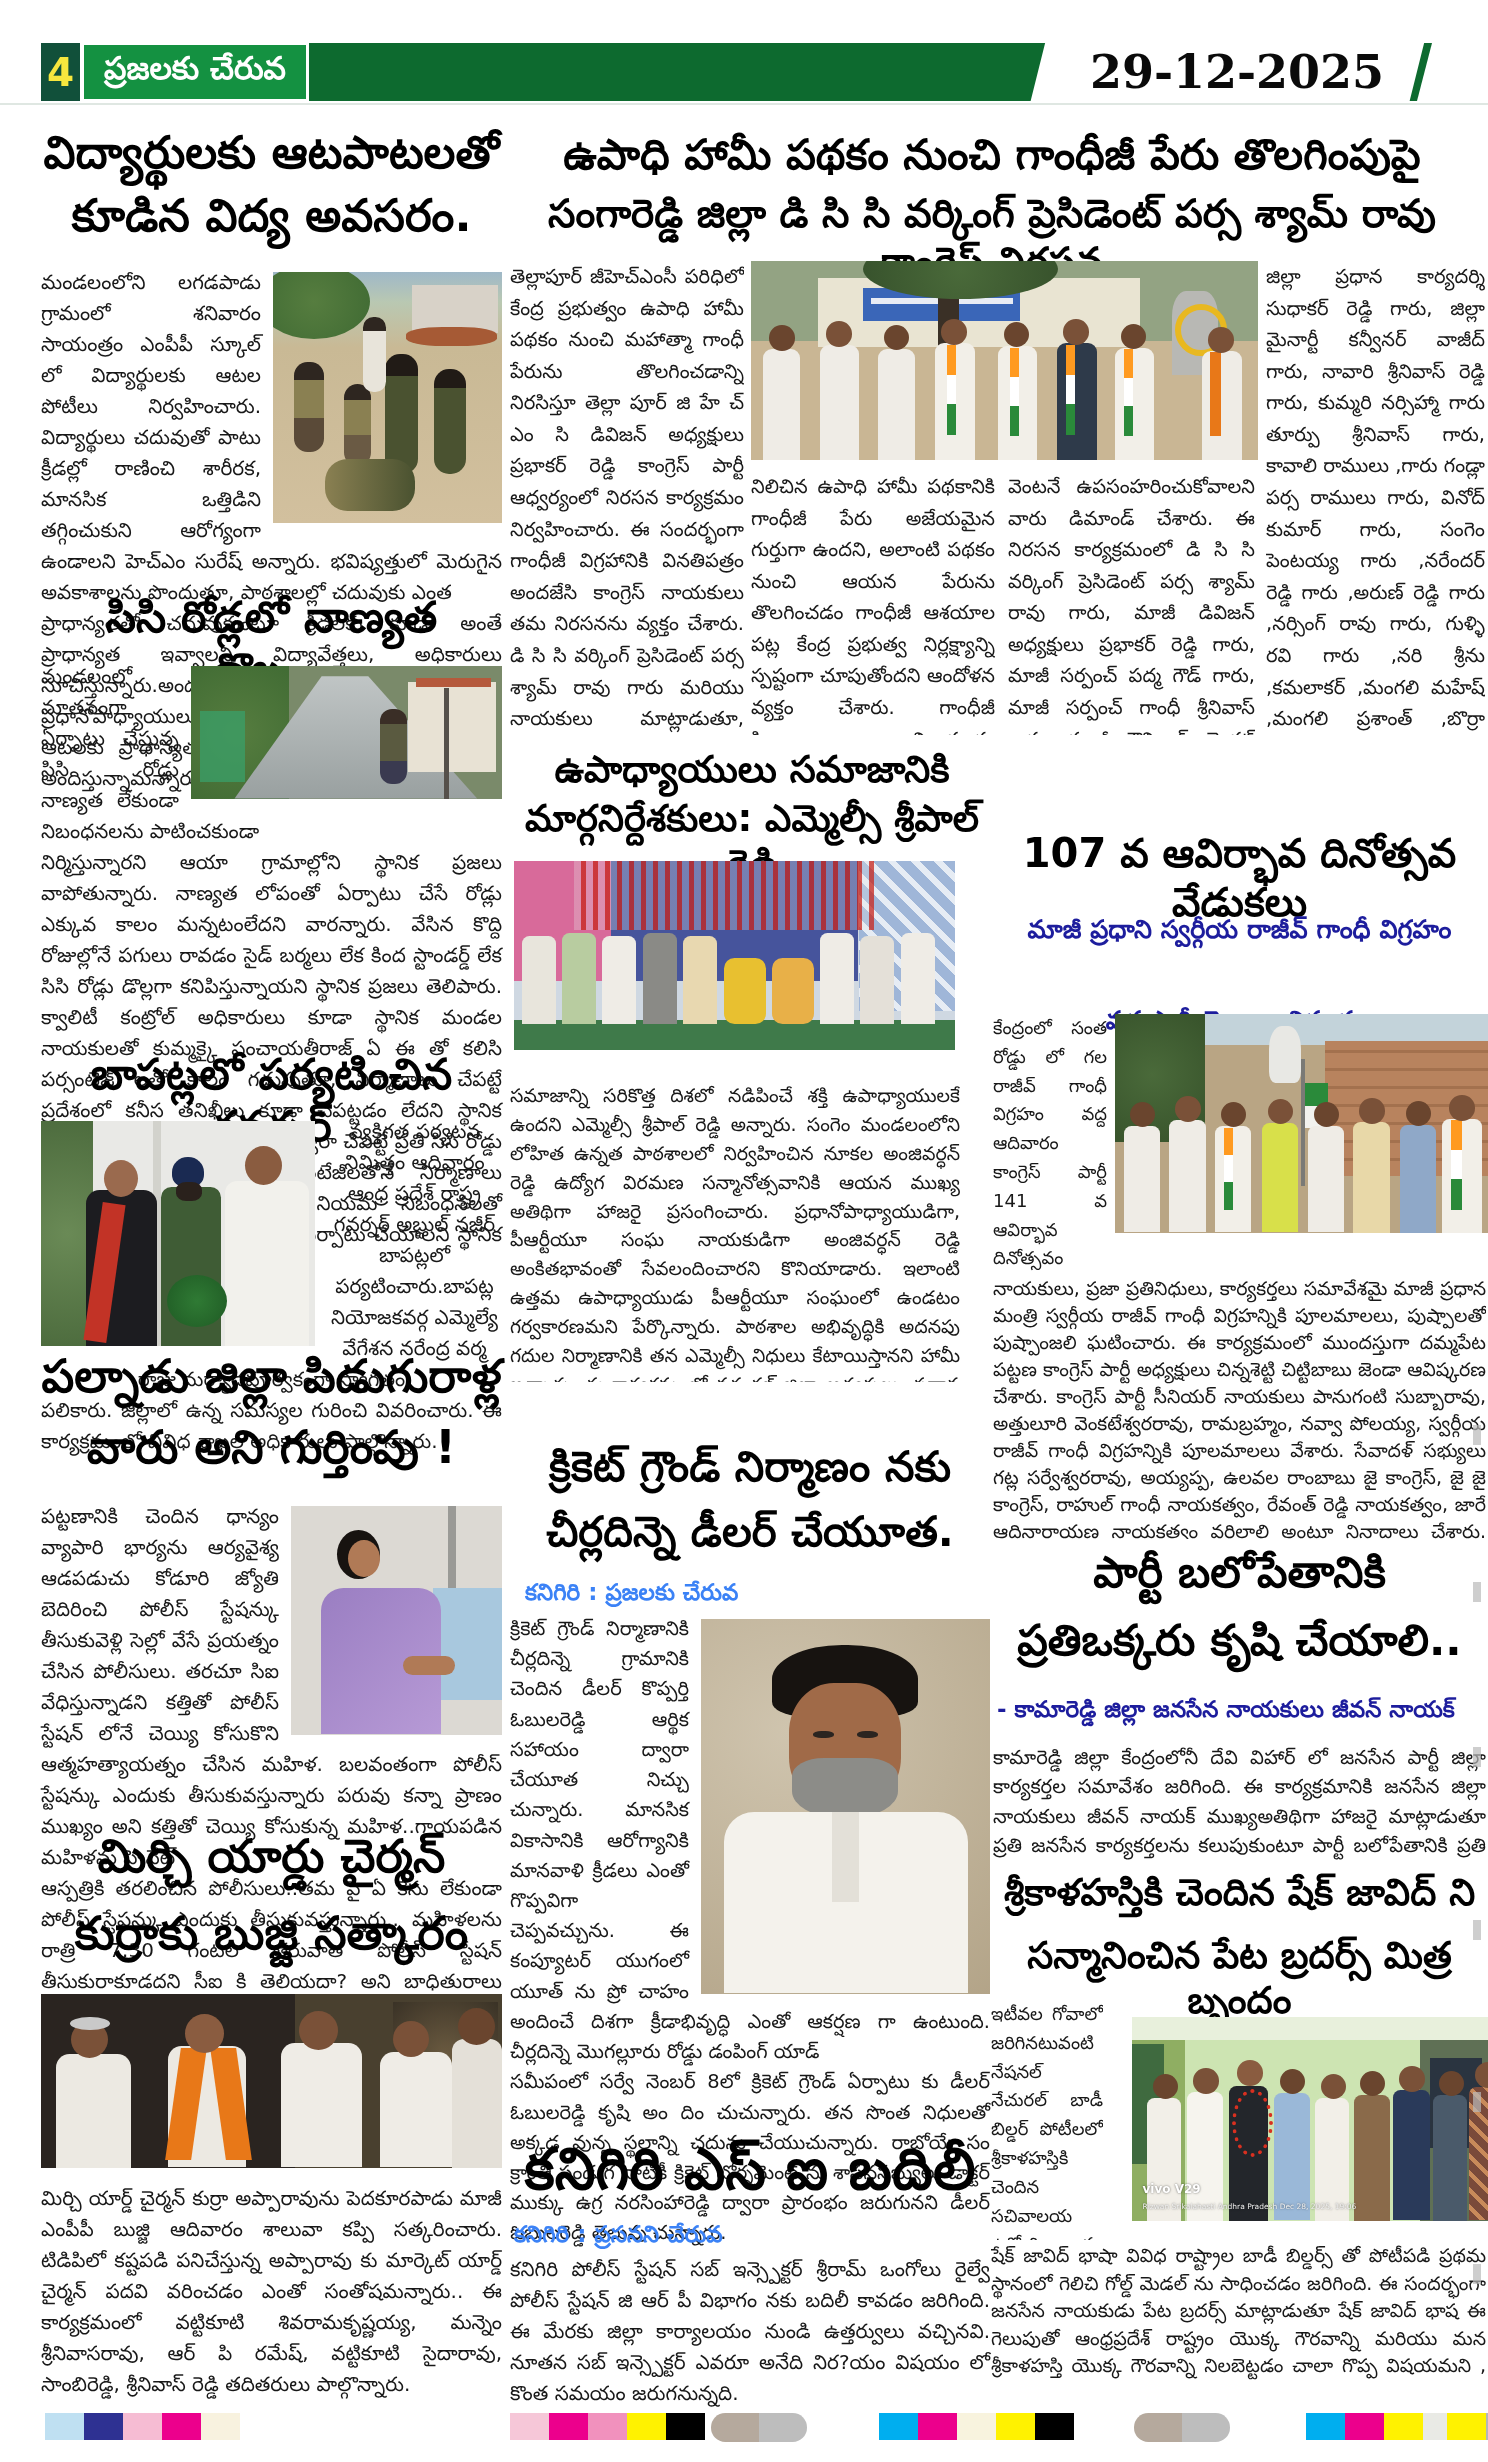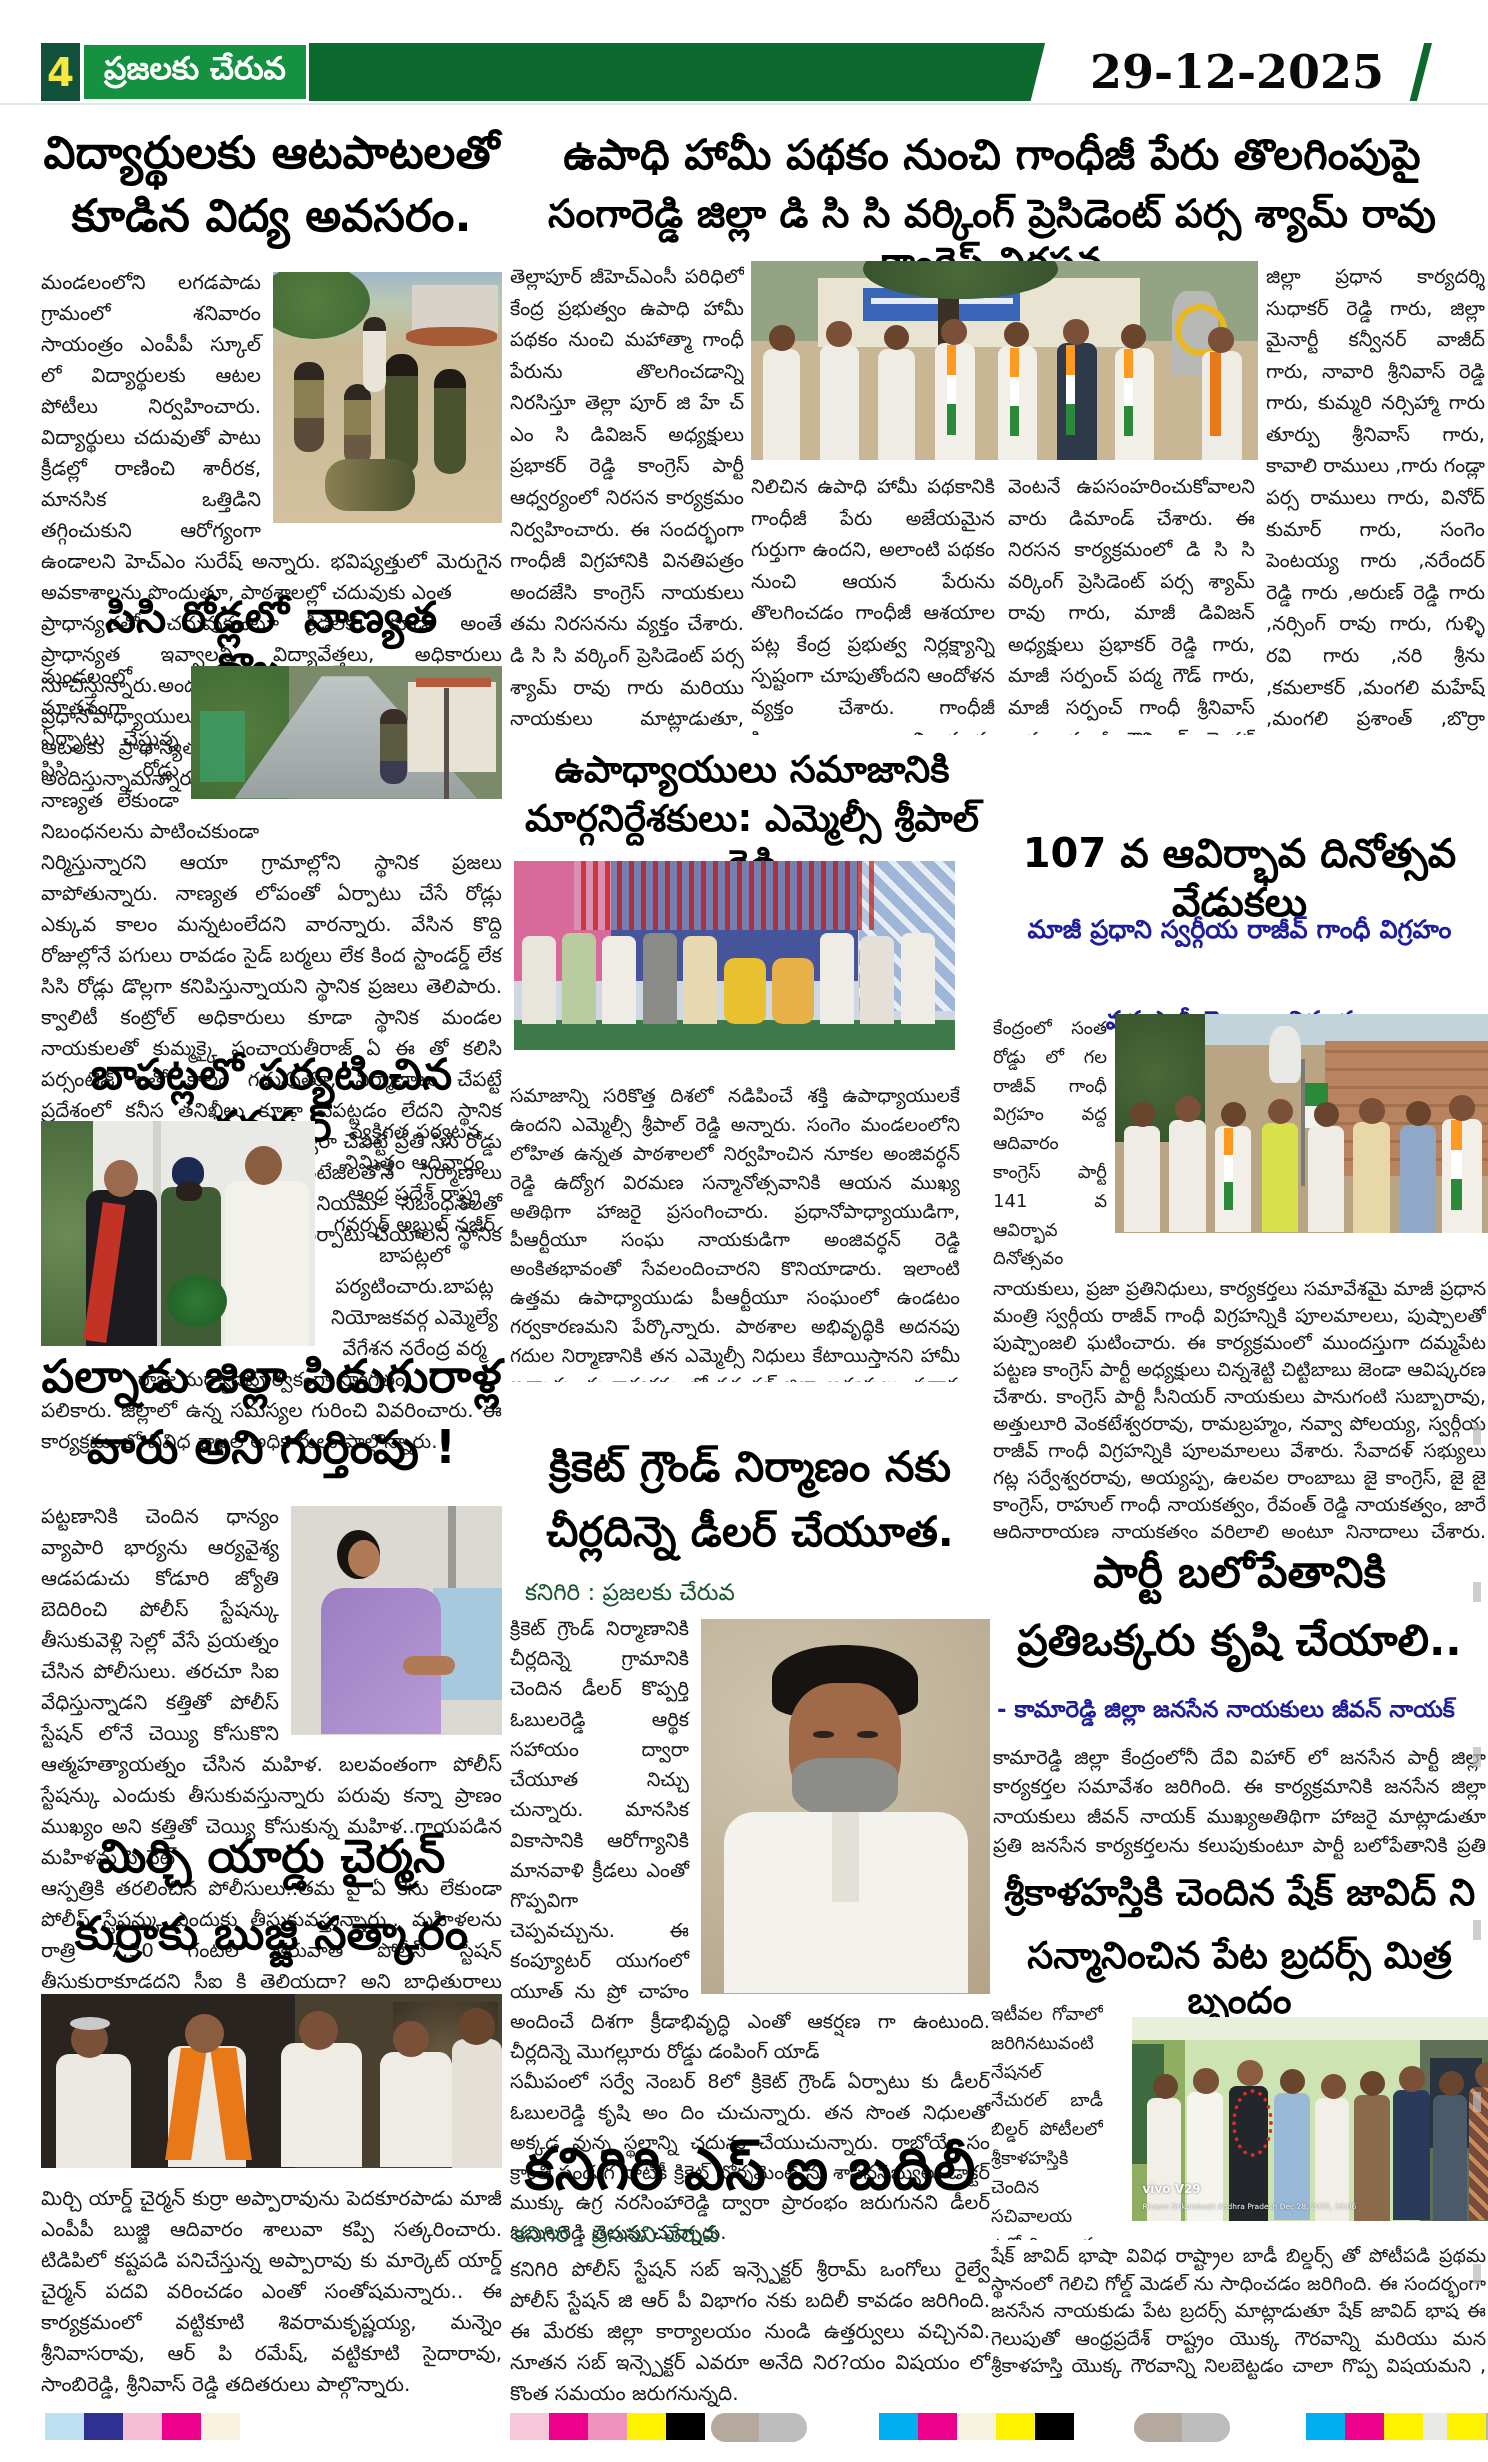--- a/index.html
+++ b/index.html
@@ -1,21 +1,21 @@
 <!DOCTYPE html>
 <html style="font-size:12px"><head>
 <meta charset="utf-8">
 <style>
   html,body{margin:0;padding:0;background:#ffffff;}
   #page{position:relative;width:1488px;height:2462px;background:#fff;
         font-family:"DejaVu Sans",sans-serif;color:#141414;overflow:hidden;}
   .abs{position:absolute;}
   .hl{font-weight:bold;color:#000;text-align:center;line-height:1.22;letter-spacing:0px;}
   .body-text{text-align:justify;color:#181818;line-height:1.55;}
-  .dateline{font-weight:normal;color:#14532d;}
+  .dateline{font-weight:bold;color:#3b82f6;}
   .subhead{font-weight:bold;color:#1d1d9d;text-align:center;line-height:1.3;}
   .byline{font-weight:bold;color:#1d1d9d;}
   .photo{position:relative;overflow:hidden;background:#cfcac0;}
   .ph-abs{position:absolute;overflow:hidden;background:#cfcac0;}
   .ph-r{float:right;margin:4.5px 0 7.5px 12px;}
   .ph-l{float:left;margin:4.5px 12px 7.5px 0;}
   .sh{position:absolute;}
   .swgroup{position:absolute;display:flex;}
   .swgroup .sw{width:39px;height:27px;}
   .pill{position:absolute;width:96px;height:28.5px;border-radius:14.2px;

